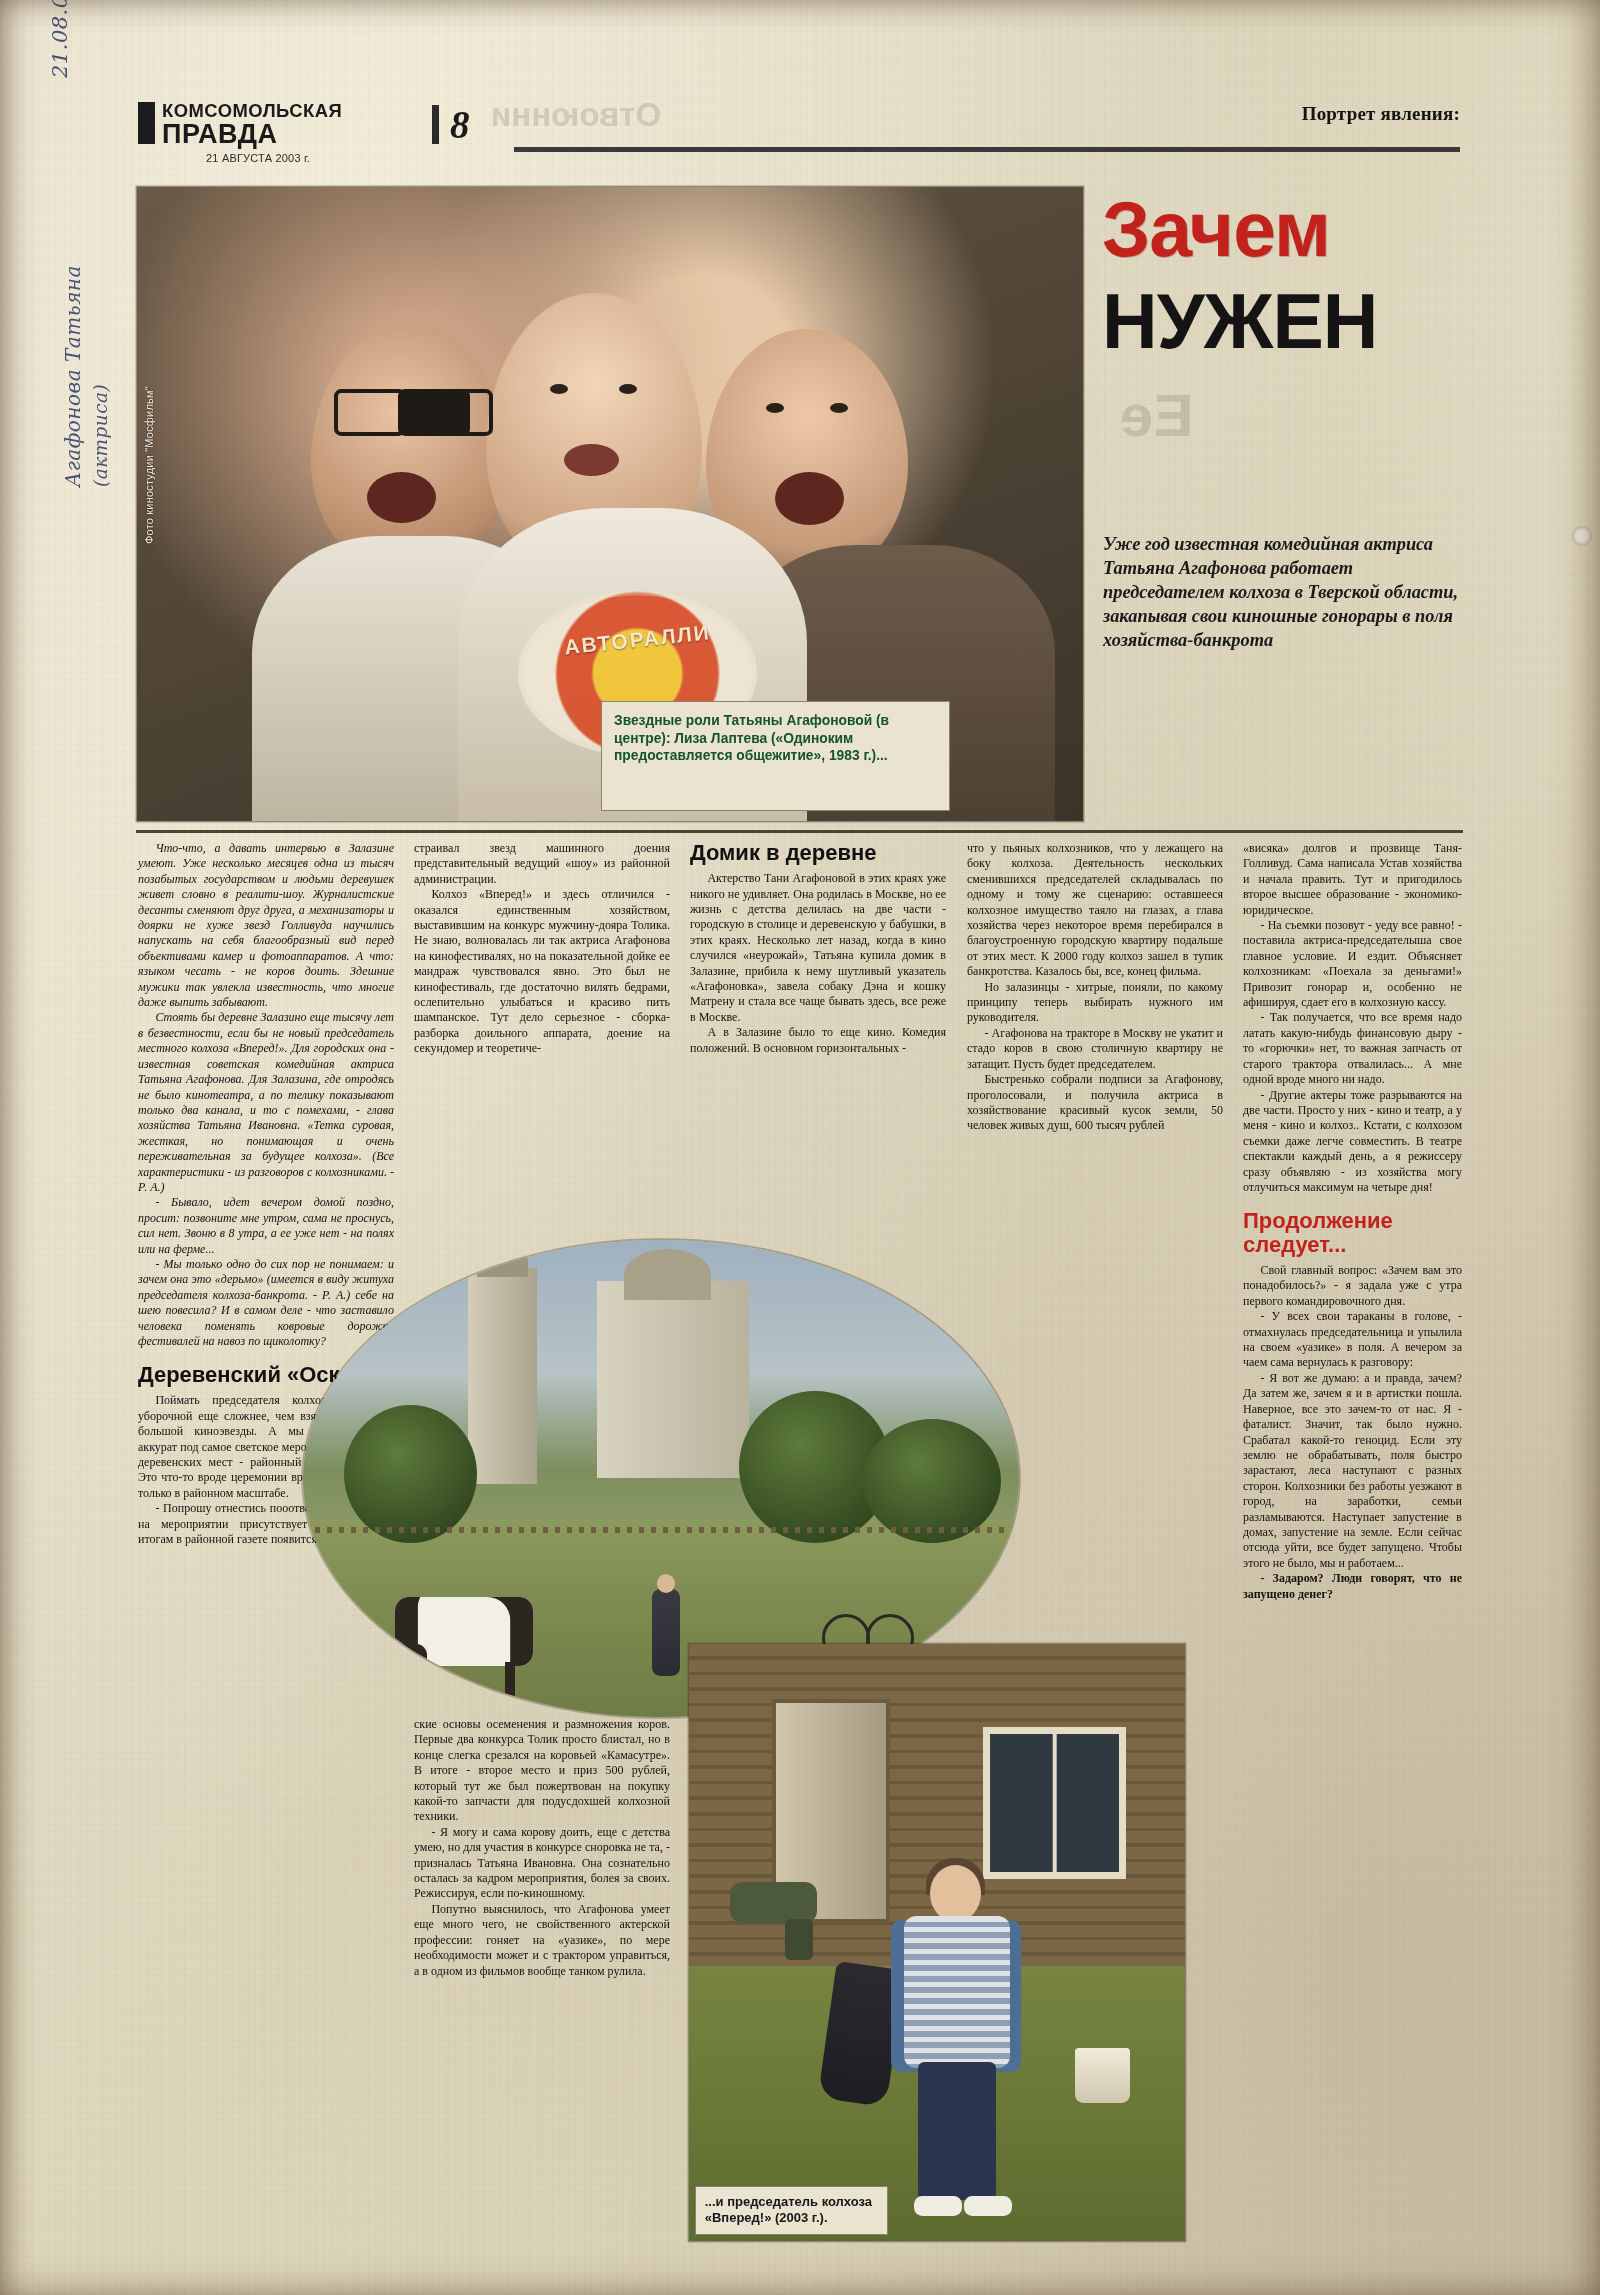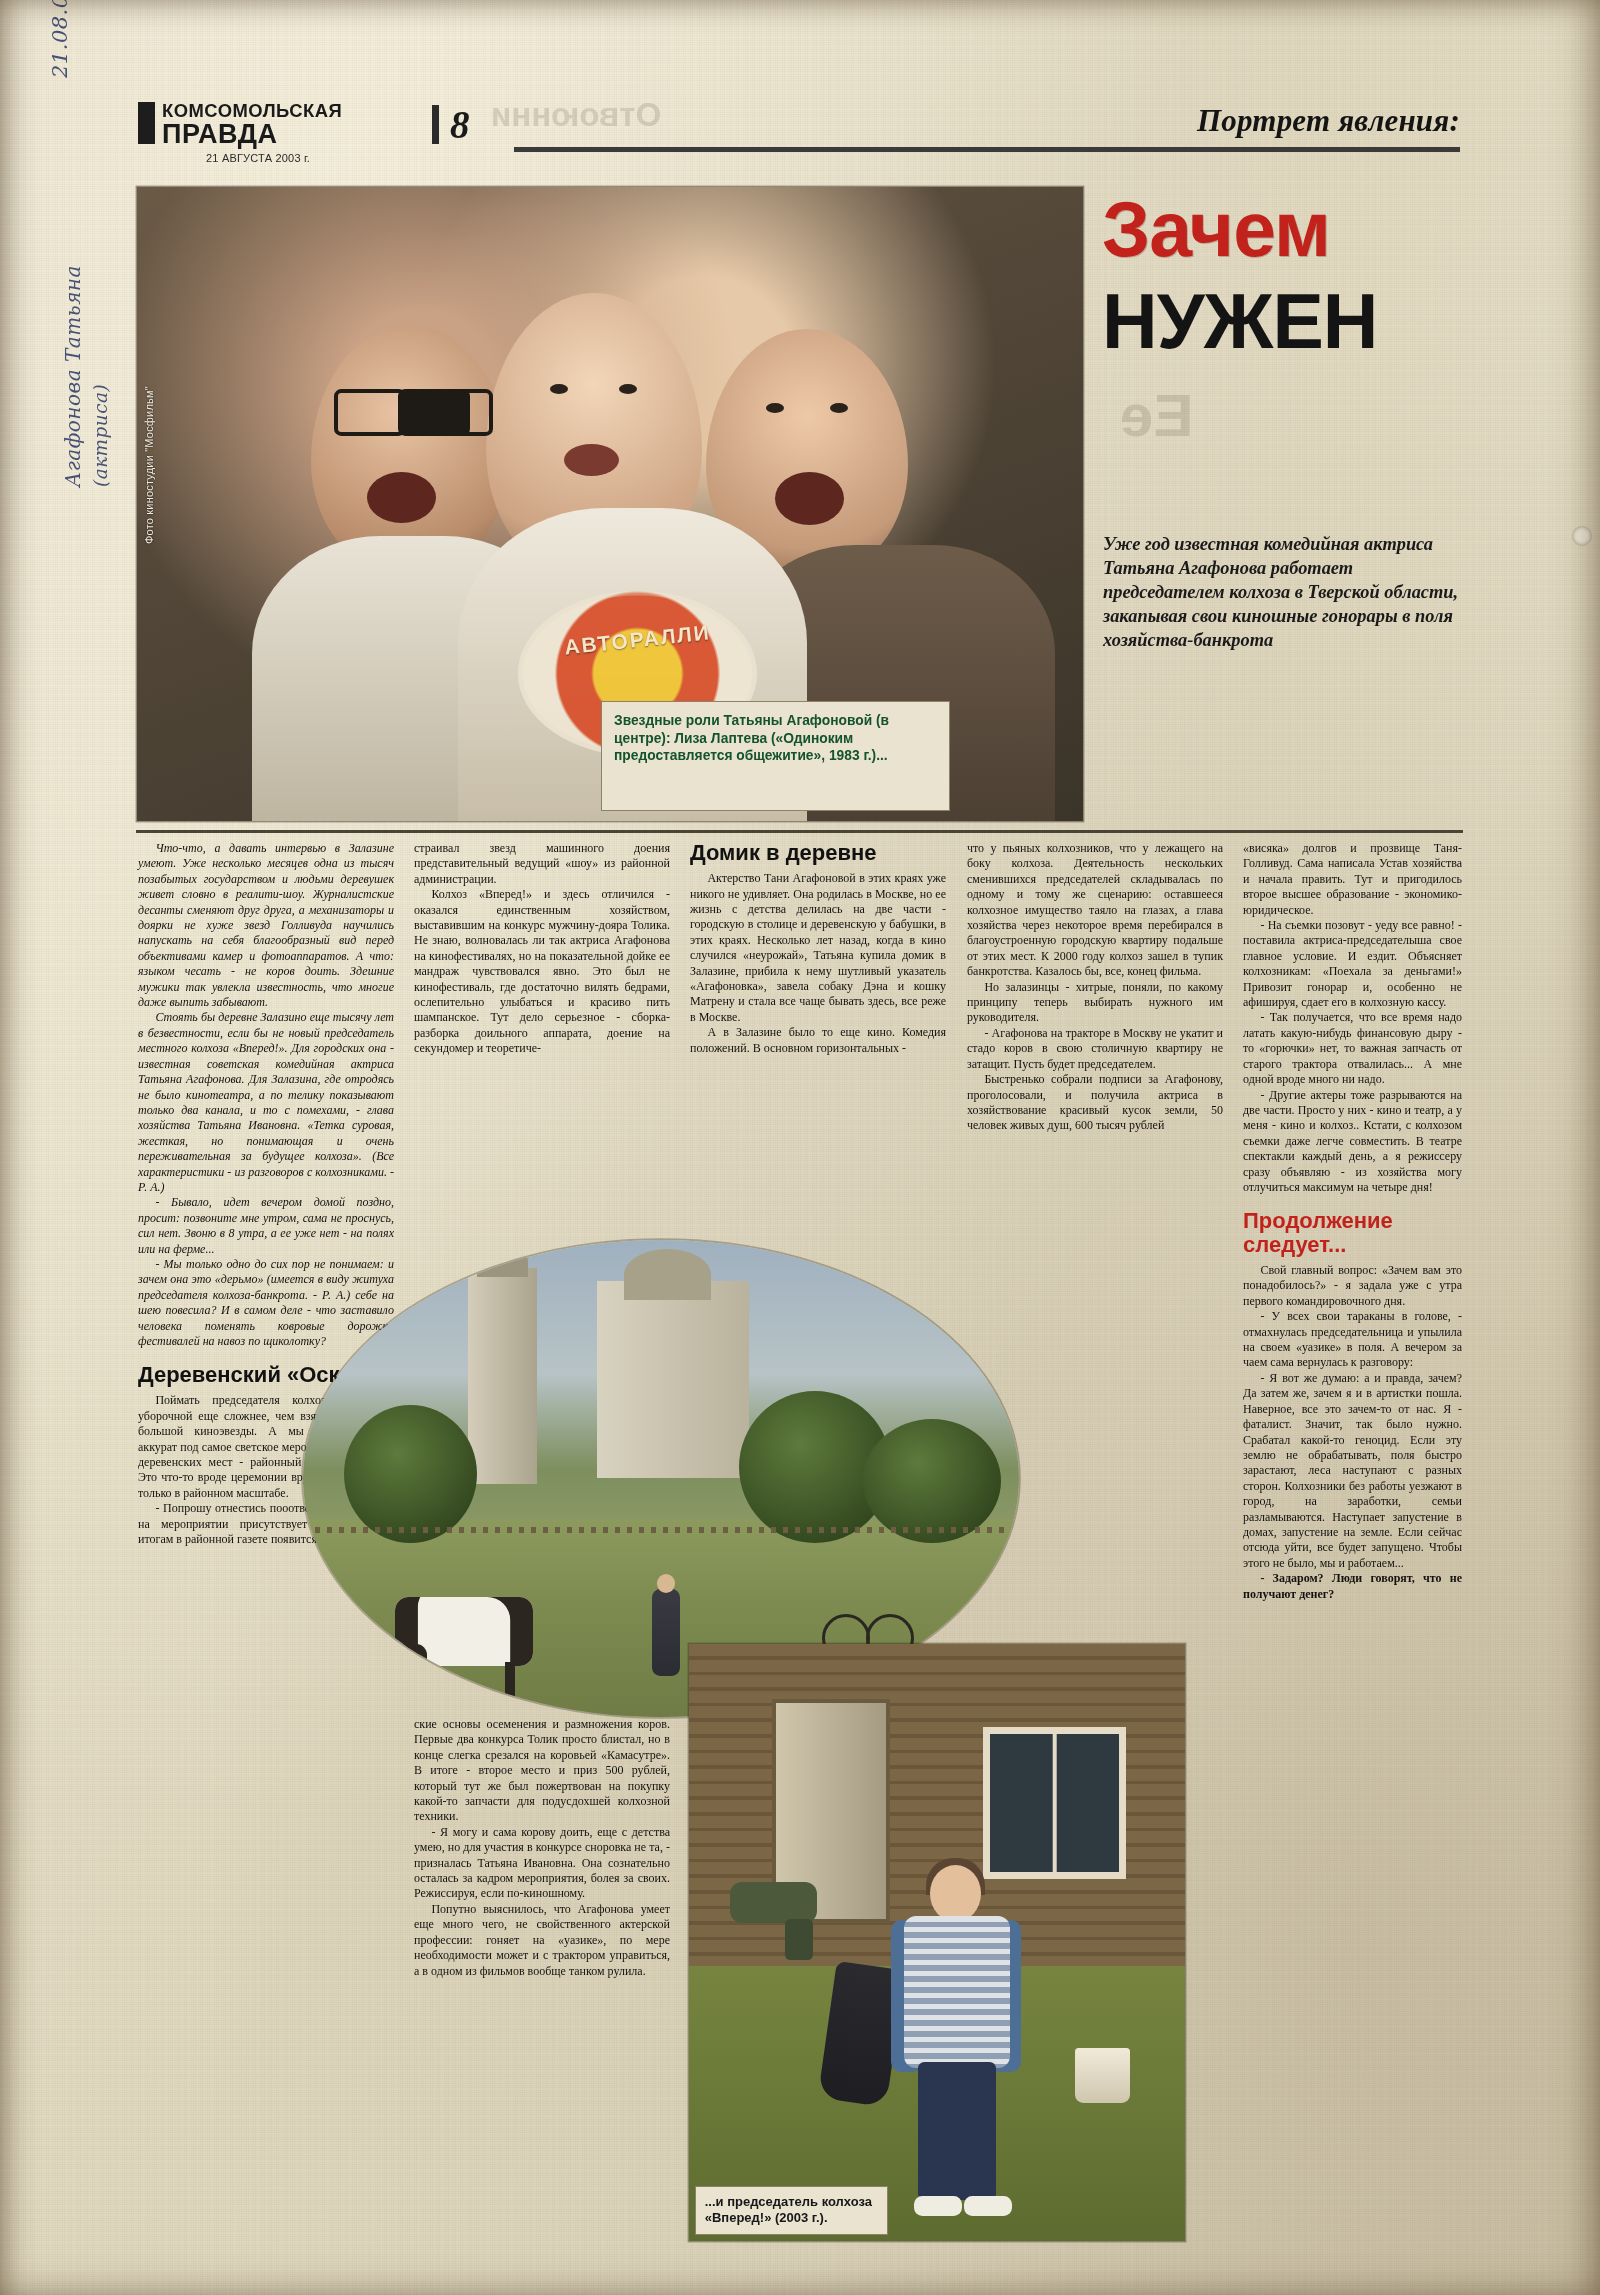--- a/index.html
+++ b/index.html
@@ -78,21 +78,21 @@
   }
   .page-bar {
     position:absolute; left:294px; top:5.5px; width:7.3px; height:39px; background:#2a2a2a;
   }
   .page-num {
     position:absolute; left:312px; top:2.8px; font-family:"Liberation Serif", serif;
     font-weight:bold; font-style:italic; font-size:39px; color:#1a1a1a;
   }
   .rubric {
     position:absolute; right:0; top:3.7px; font-family:"Liberation Serif", serif;
-    font-weight:bold; font-style:italic; font-size:31px; color:#141414;
+    font-weight:bold; font-size:19px; color:#141414;
     letter-spacing:0.2px;
   }
   .mast-rule {
     position:absolute; left:376px; top:48px; width:946px; height:4.6px; background:#3a3a3a;
   }
 
   
   #photo-top {
     position:absolute; left:137px; top:187px; width:946px; height:634px;
     background:
@@ -422,21 +422,21 @@
 
   <div class="col col5">
     <p class="noind">«висяка» долгов и прозвище Таня-Голливуд. Сама написала Устав хозяйства и начала править. Тут и пригодилось второе высшее образование - экономико-юридическое.</p>
     <p>- На съемки позовут - уеду все равно! - поставила актриса-председателыша свое главное условие. И ездит. Объясняет колхозникам: «Поехала за деньгами!» Привозит гонорар и, особенно не афишируя, сдает его в колхозную кассу.</p>
     <p>- Так получается, что все время надо латать какую-нибудь финансовую дыру - то «горючки» нет, то важная запчасть от старого трактора отвалилась... А мне одной вроде много ни надо.</p>
     <p>- Другие актеры тоже разрываются на две части. Просто у них - кино и театр, а у меня - кино и колхоз.. Кстати, с колхозом съемки даже легче совместить. В театре спектакли каждый день, а я режиссеру сразу объявляю - из хозяйства могу отлучиться максимум на четыре дня!</p>
     <h2 class="sub red">Продолжение<br>следует...</h2>
     <p>Свой главный вопрос: «Зачем вам это понадобилось?» - я задала уже с утра первого командировочного дня.</p>
     <p>- У всех свои тараканы в голове, - отмахнулась председательница и упылила на своем «уазике» в поля. А вечером за чаем сама вернулась к разговору:</p>
     <p>- Я вот же думаю: а и правда, зачем? Да затем же, зачем я и в артистки пошла. Наверное, все это зачем-то от нас. Я - фаталист. Значит, так было нужно. Срабатал какой-то геноцид. Если эту землю не обрабатывать, поля быстро зарастают, леса наступают с разных сторон. Колхозники без работы уезжают в город, на заработки, семьи разламываются. Наступает запустение в домах, запустение на земле. Если сейчас отсюда уйти, все будет запущено. Чтобы этого не было, мы и работаем...</p>
-    <p style="font-weight:bold;">- Задаром? Люди говорят, что не получают денег?</p>
+    <p style="font-weight:bold;">- Задаром? Люди говорят, что не запущено денег?</p>
   </div>
 
   <div id="photo-oval">
     <div class="field"></div>
     <div class="church"></div>
     <div class="church-dome"></div>
     <div class="bell"></div>
     <div class="bell-top"></div>
     <div class="tree t1"></div>
     <div class="tree t2"></div>

